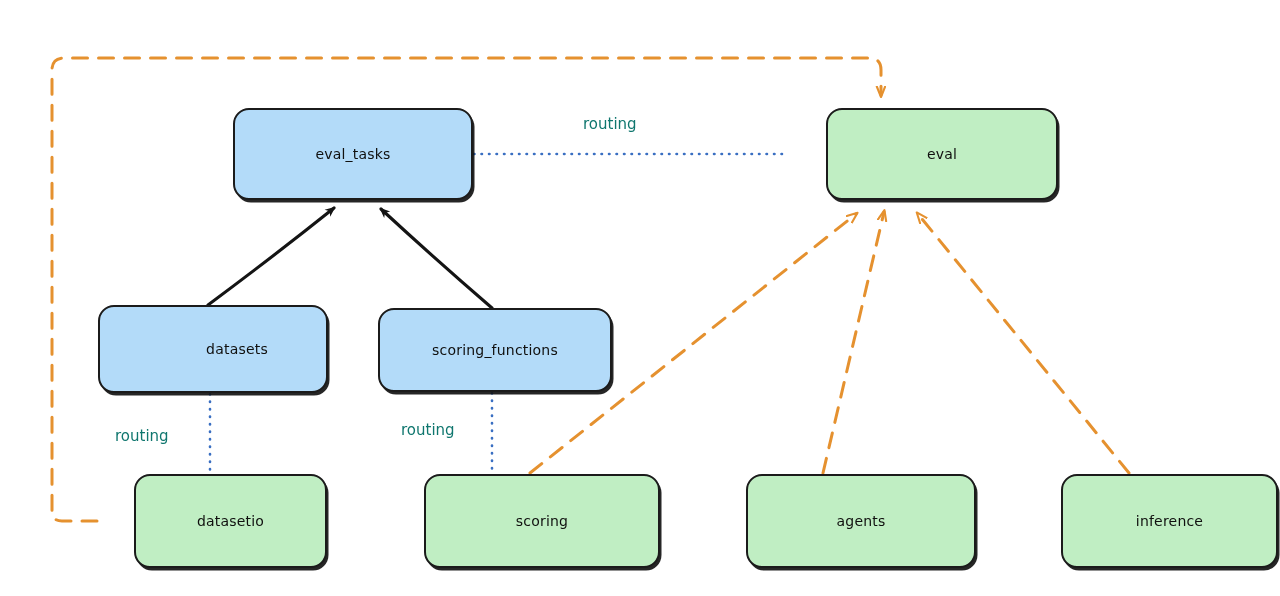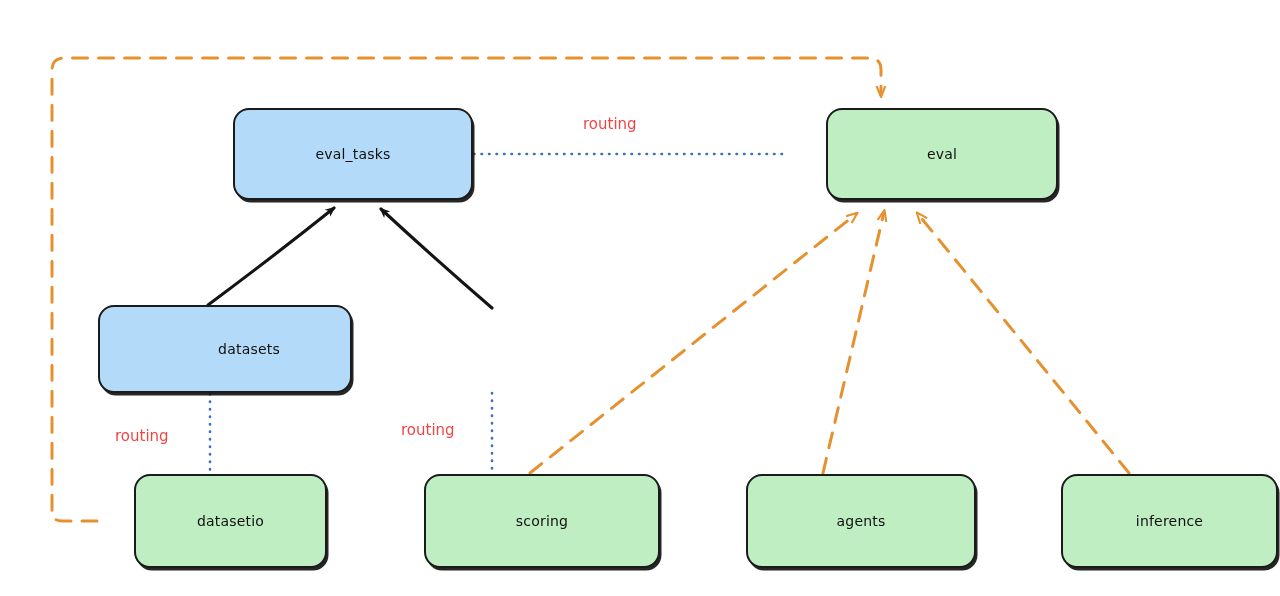--- a/index.html
+++ b/index.html
@@ -42,21 +42,21 @@
   .node.blue  { background: #b3dbf9; }
   .node.green { background: #c0eec3; margin-left: 36px; }
   .node-label {
     pointer-events: none;
     white-space: nowrap;
   }
   .edge-label {
     position: absolute;
     font-family: "DejaVu Sans", sans-serif;
     font-size: 15px;
-    color: #ef4444;
+    color: #0f766e;
     background: #ffffff;
     padding: 0 3px;
     white-space: nowrap;
   }
 </style>
 </head>
 <body>
 
 <div id="canvas">
 
@@ -90,24 +90,27 @@
   </svg>
 
   <div class="node blue" style="left:233px; top:108px; width:240px; height:92px;">
     <span class="node-label">eval_tasks</span>
   </div>
 
   <div class="node green" style="left:790px; top:108px; width:232px; height:92px;">
     <span class="node-label">eval</span>
   </div>
 
-  <div class="node blue" style="left:98px; top:305px; width:254px; height:88px;padding-left:48px;">
+  <div class="node blue" style="left:98px; top:305px; width:230px; height:88px;padding-left:48px;">
     <span class="node-label">datasets</span>
   </div>
 
+  <div class="node blue" style="left:378px; top:308px; width:234px; height:84px;">
+    <span class="node-label">scoring_functions</span>
+  </div>
 
   <div class="node green" style="left:98px; top:474px; width:193px; height:94px;">
     <span class="node-label">datasetio</span>
   </div>
 
   <div class="node green" style="left:388px; top:474px; width:236px; height:94px;">
     <span class="node-label">scoring</span>
   </div>
 
   <div class="node green" style="left:710px; top:474px; width:230px; height:94px;align-items:center;">

